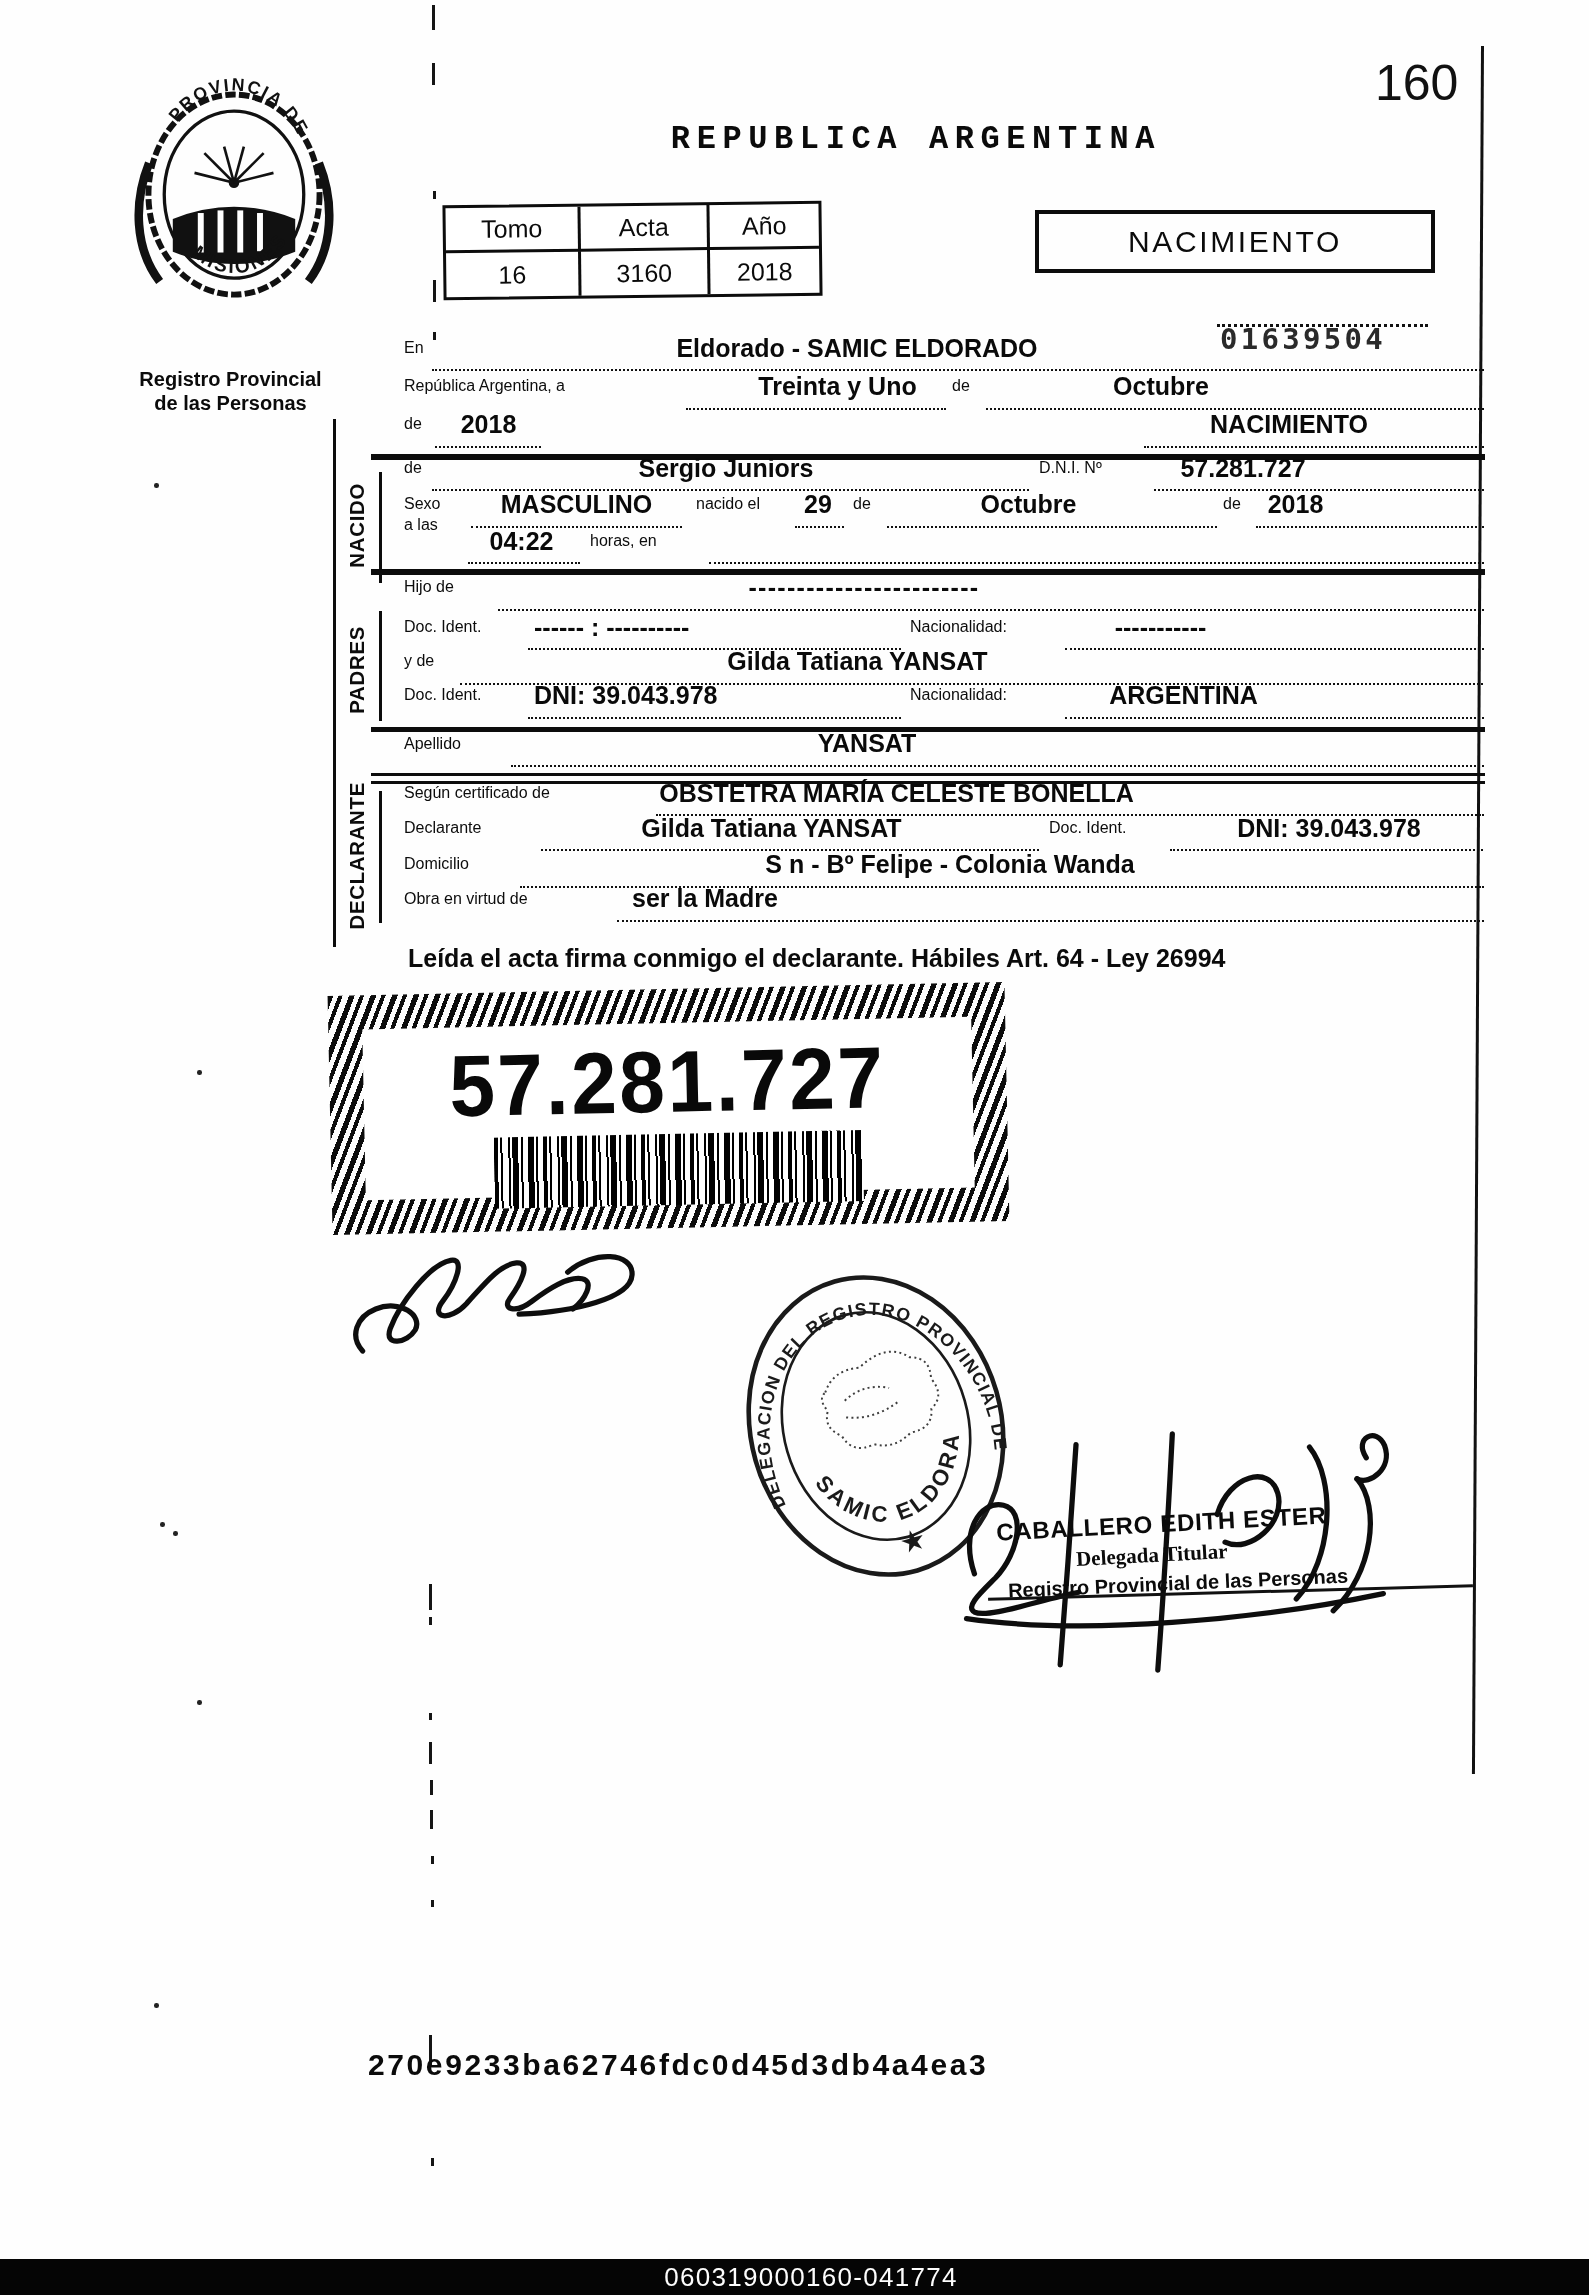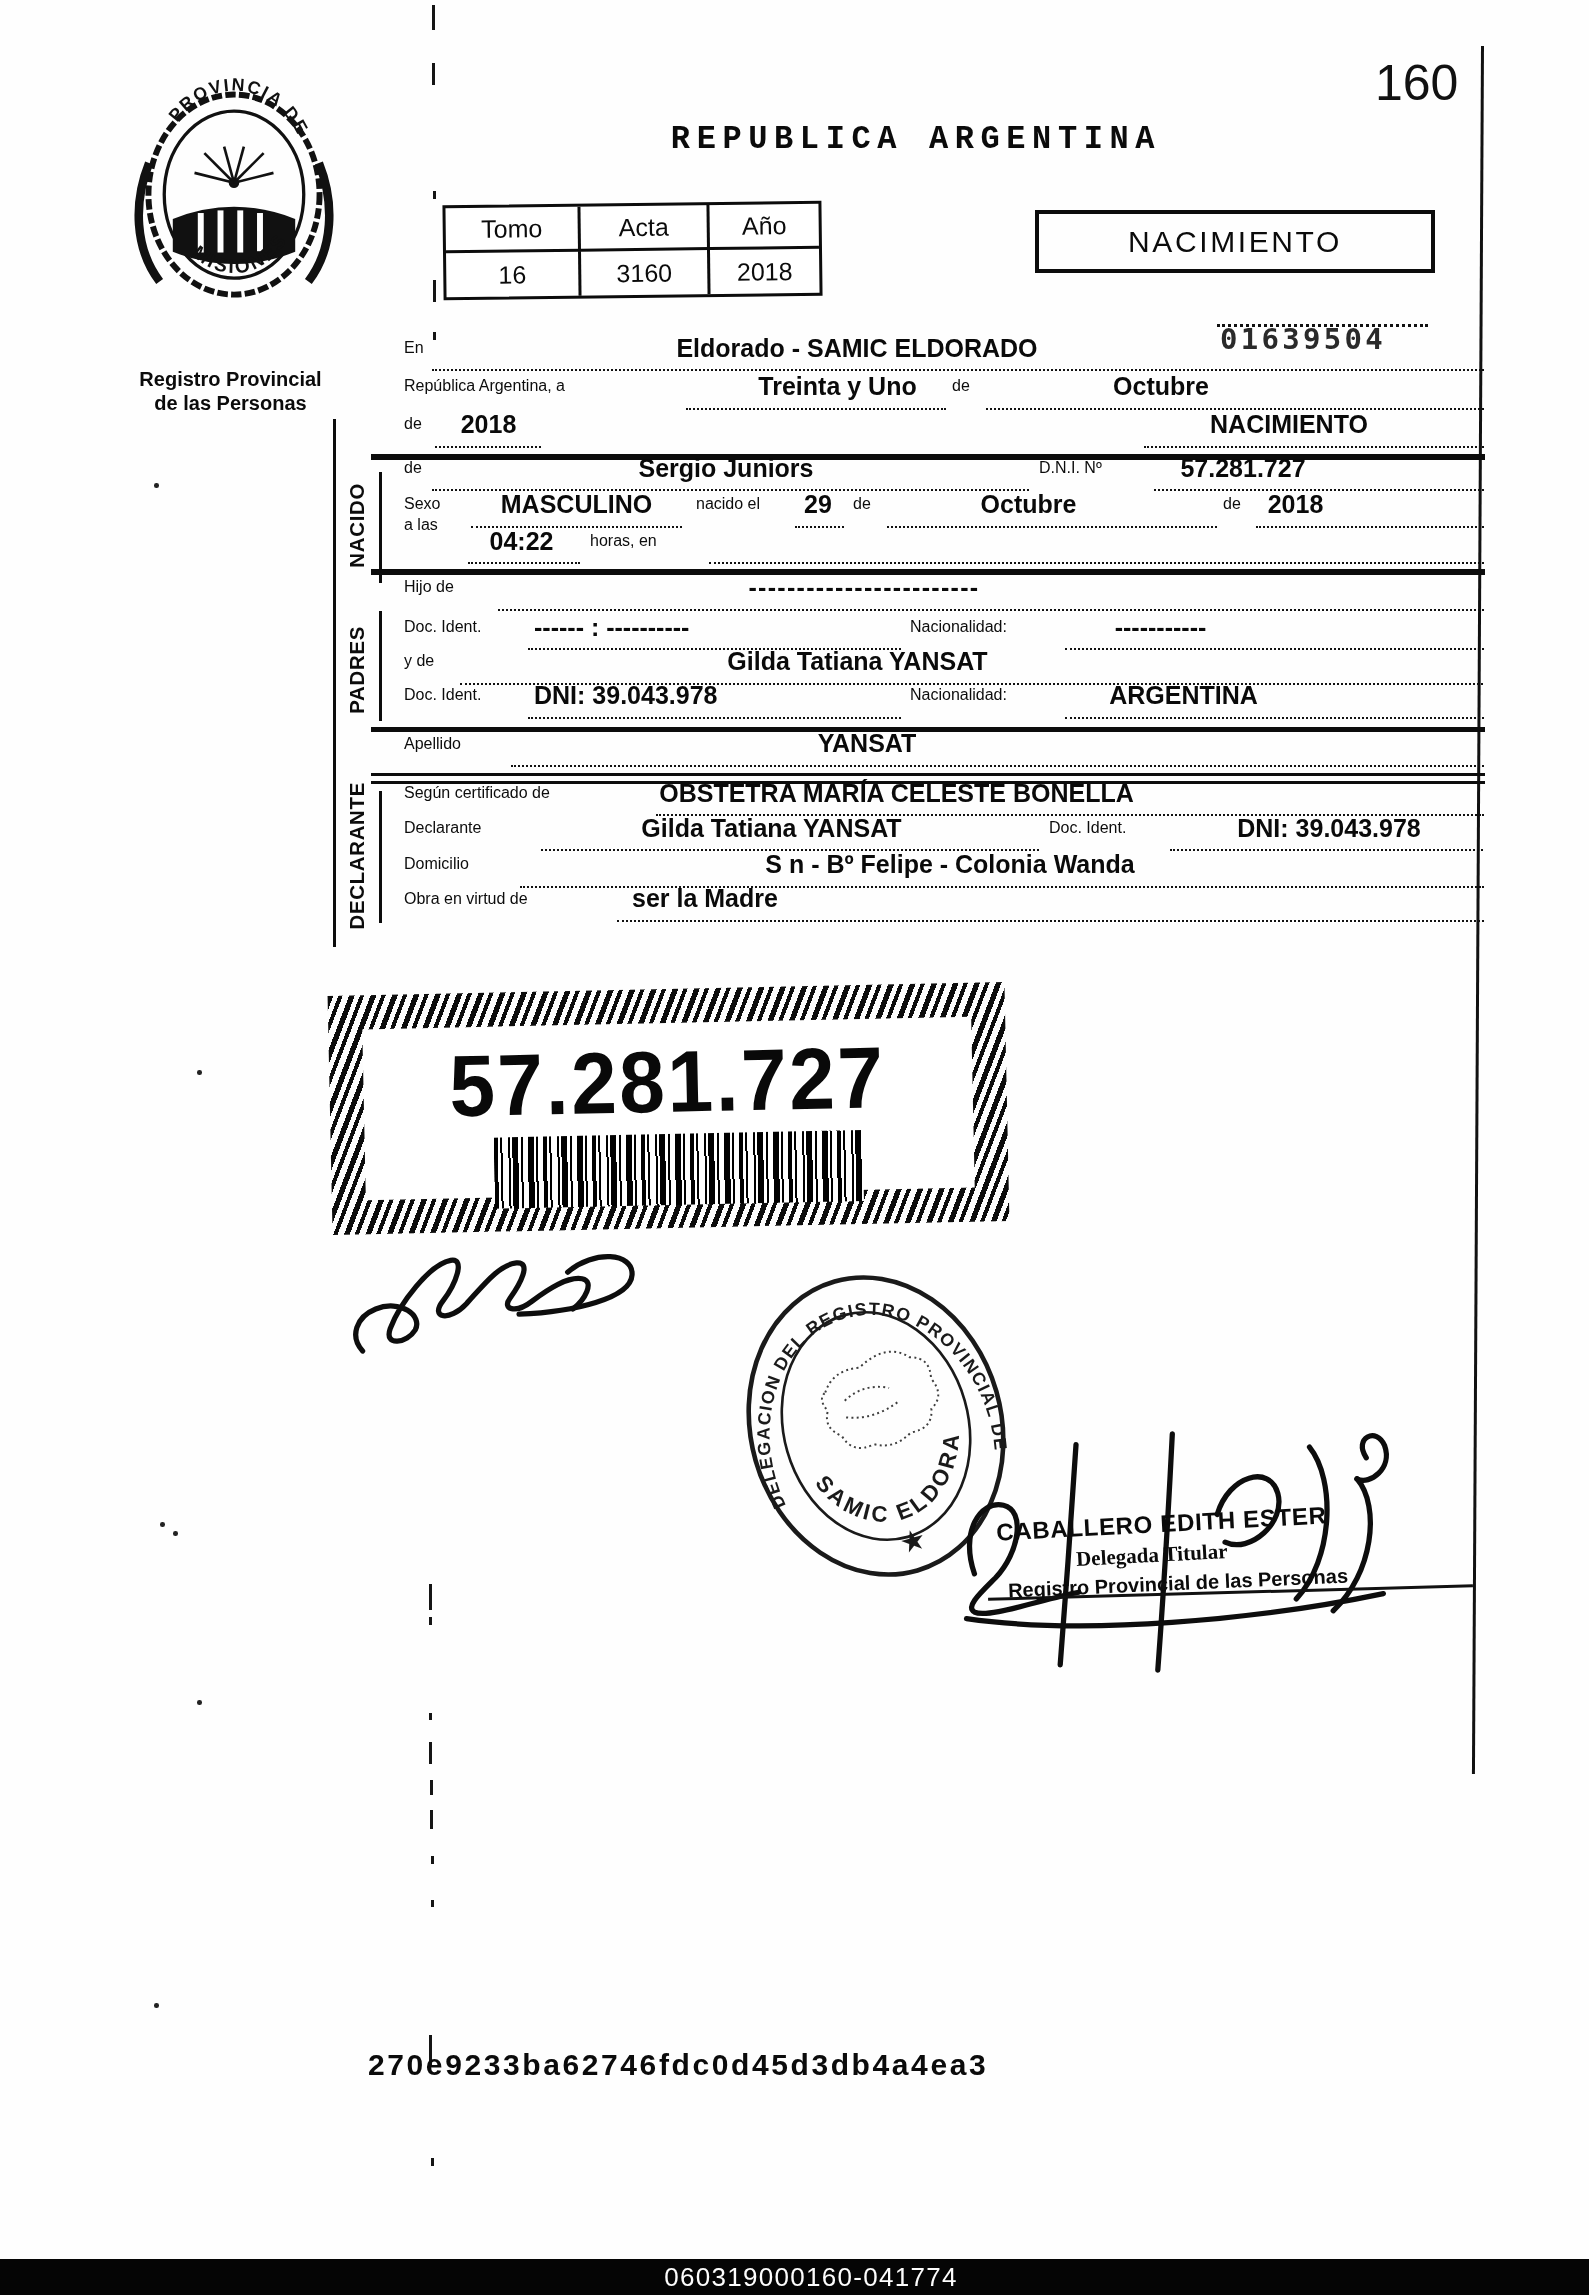--- a/index.html
+++ b/index.html
@@ -212,20 +212,21 @@
   <span class="val" style="left:1174px;top:814px;width:310px;">DNI: 39.043.978</span>
 
   <span class="lbl" style="left:404px;top:855px;">Domicilio</span>
   <div class="dots" style="left:520px;top:886px;width:964px;"></div>
   <span class="val" style="left:752px;top:850px;width:396px;">S n - Bº Felipe - Colonia Wanda</span>
 
   <span class="lbl" style="left:404px;top:890px;">Obra en virtud de</span>
   <div class="dots" style="left:617px;top:920px;width:867px;"></div>
   <span class="val left" style="left:632px;top:884px;width:277px;">ser la Madre</span>
 
+  <div class="closing">Leída el acta firma conmigo el declarante. Hábiles  Art. 64 - Ley 26994</div>
 
   <div class="dni-block">
     <div class="dni-inner">
       <div class="dni-num">57.281.727</div>
       <div class="barcode"></div>
     </div>
   </div>
 
   <div class="abs" style="left:350px;top:1238px;width:317px;height:138px;">
     <svg width="317" height="138" viewBox="0 0 480 210">

